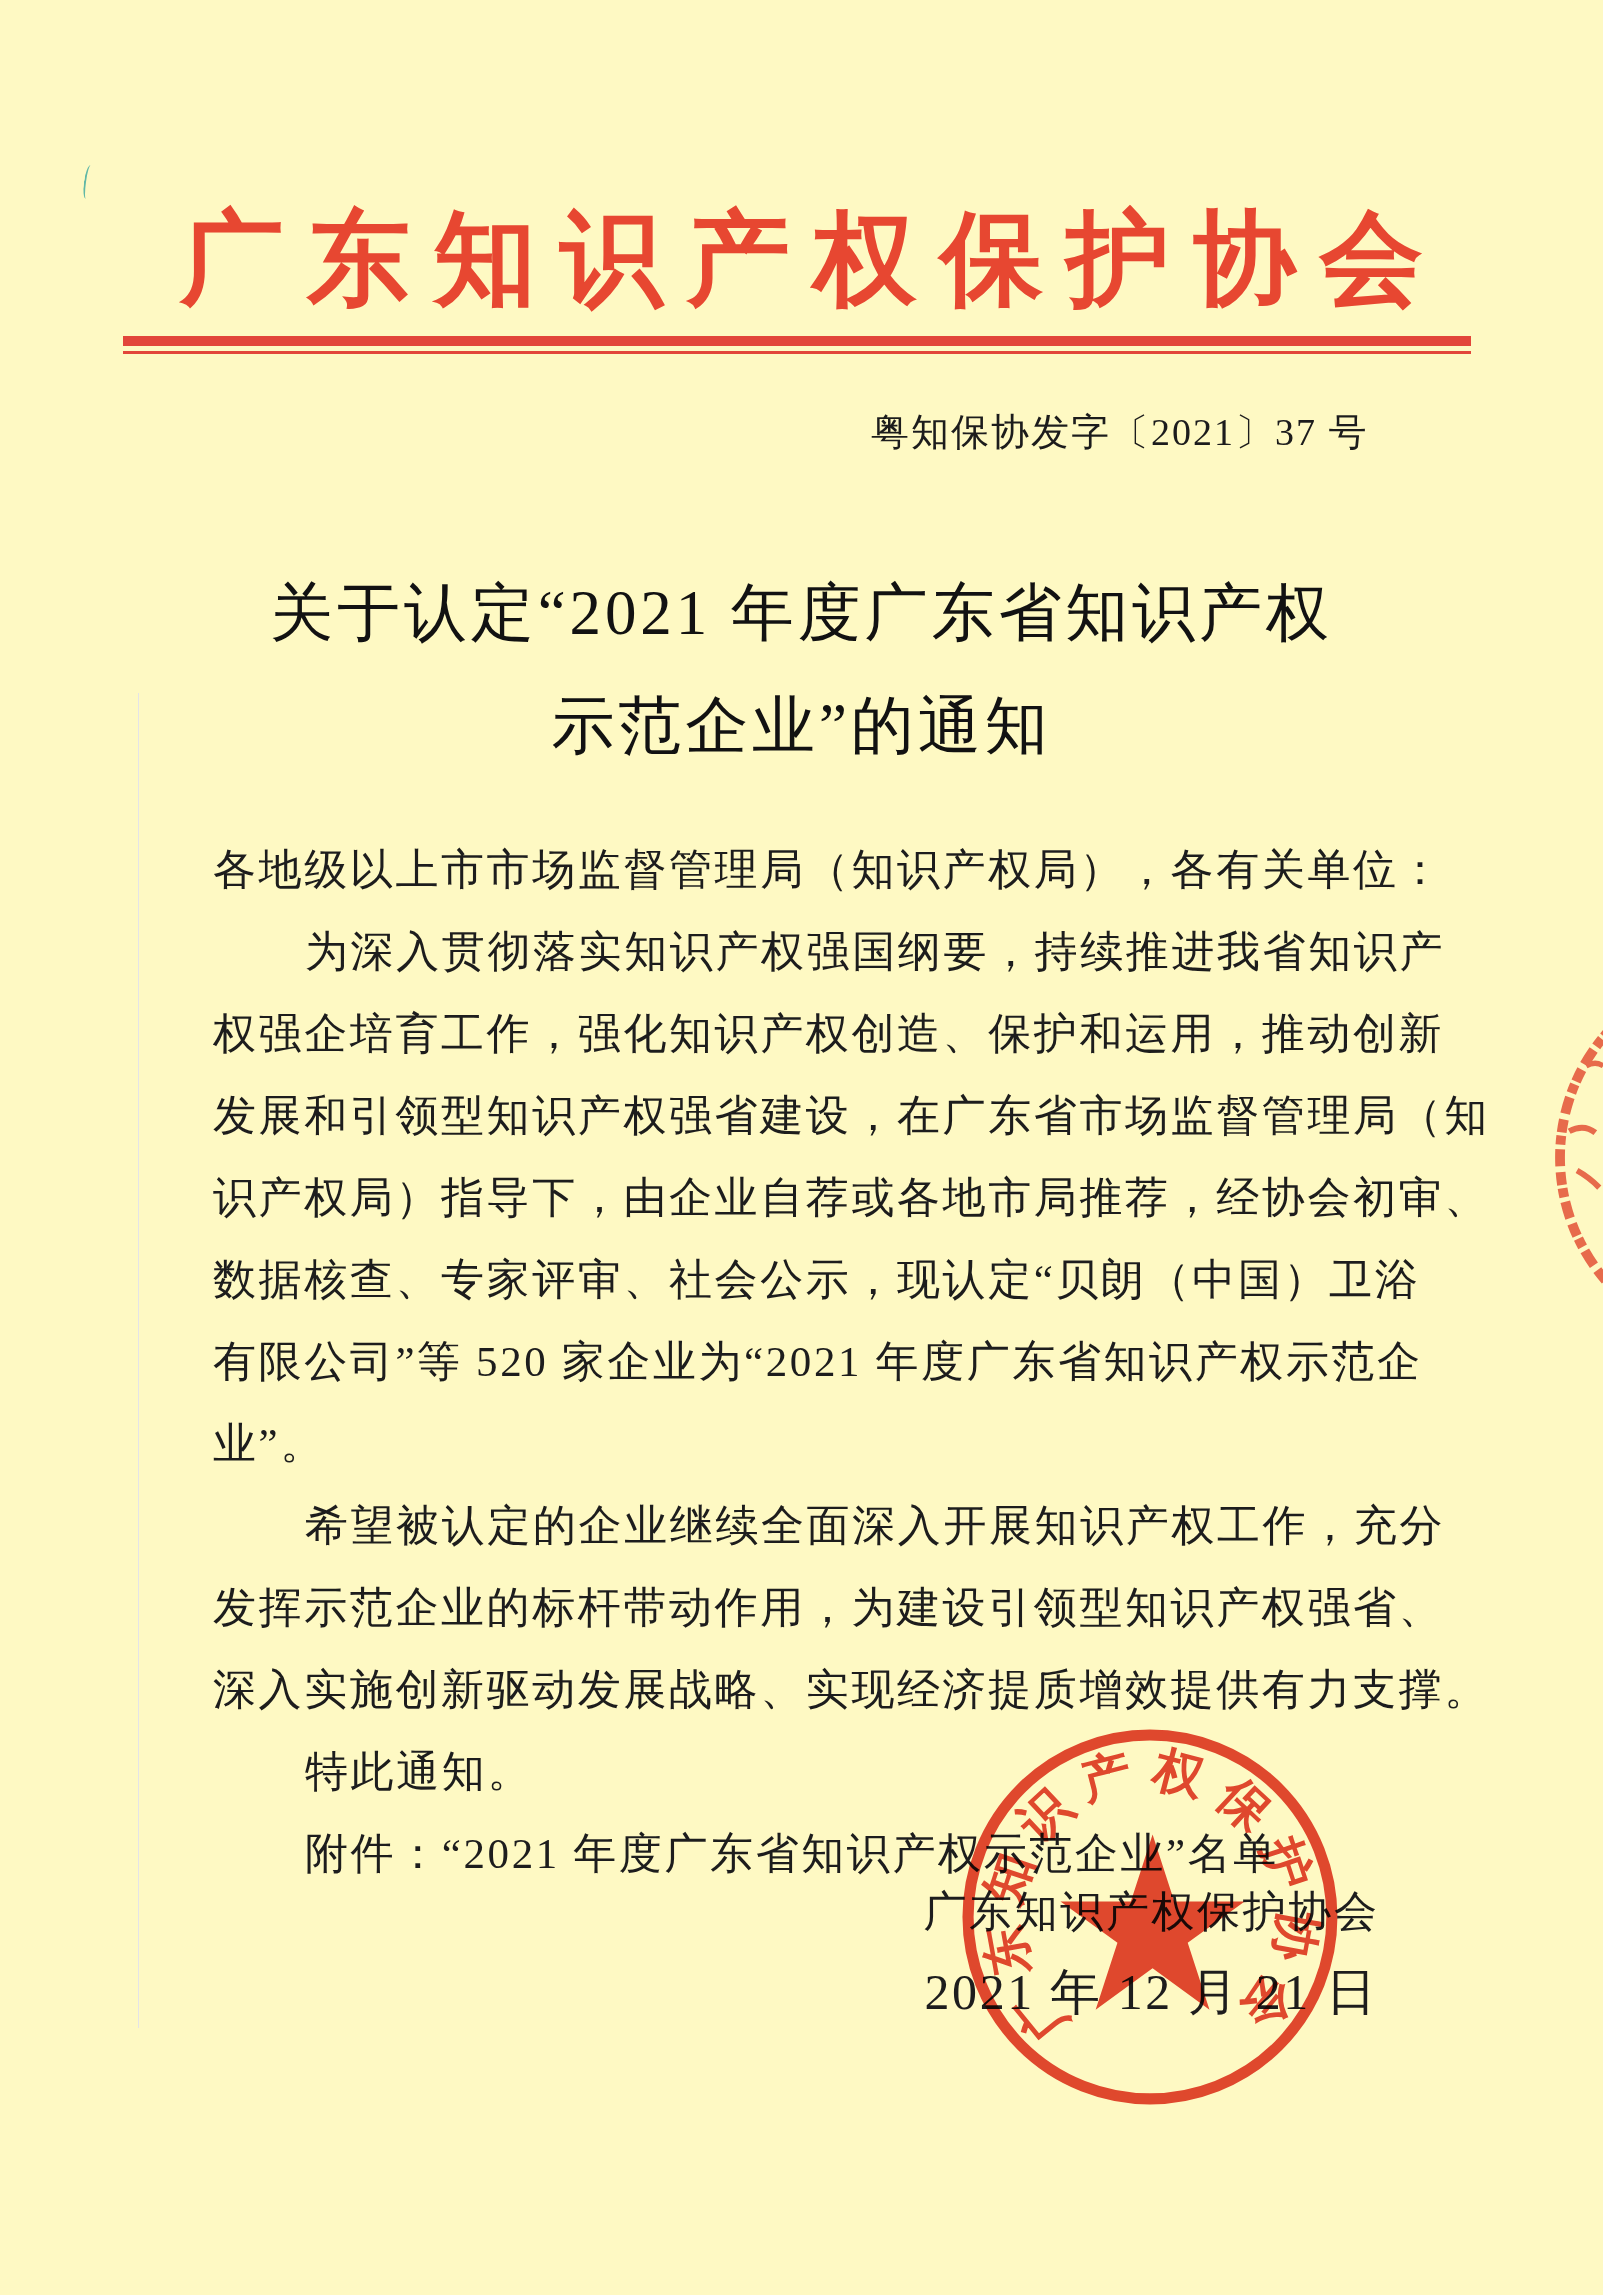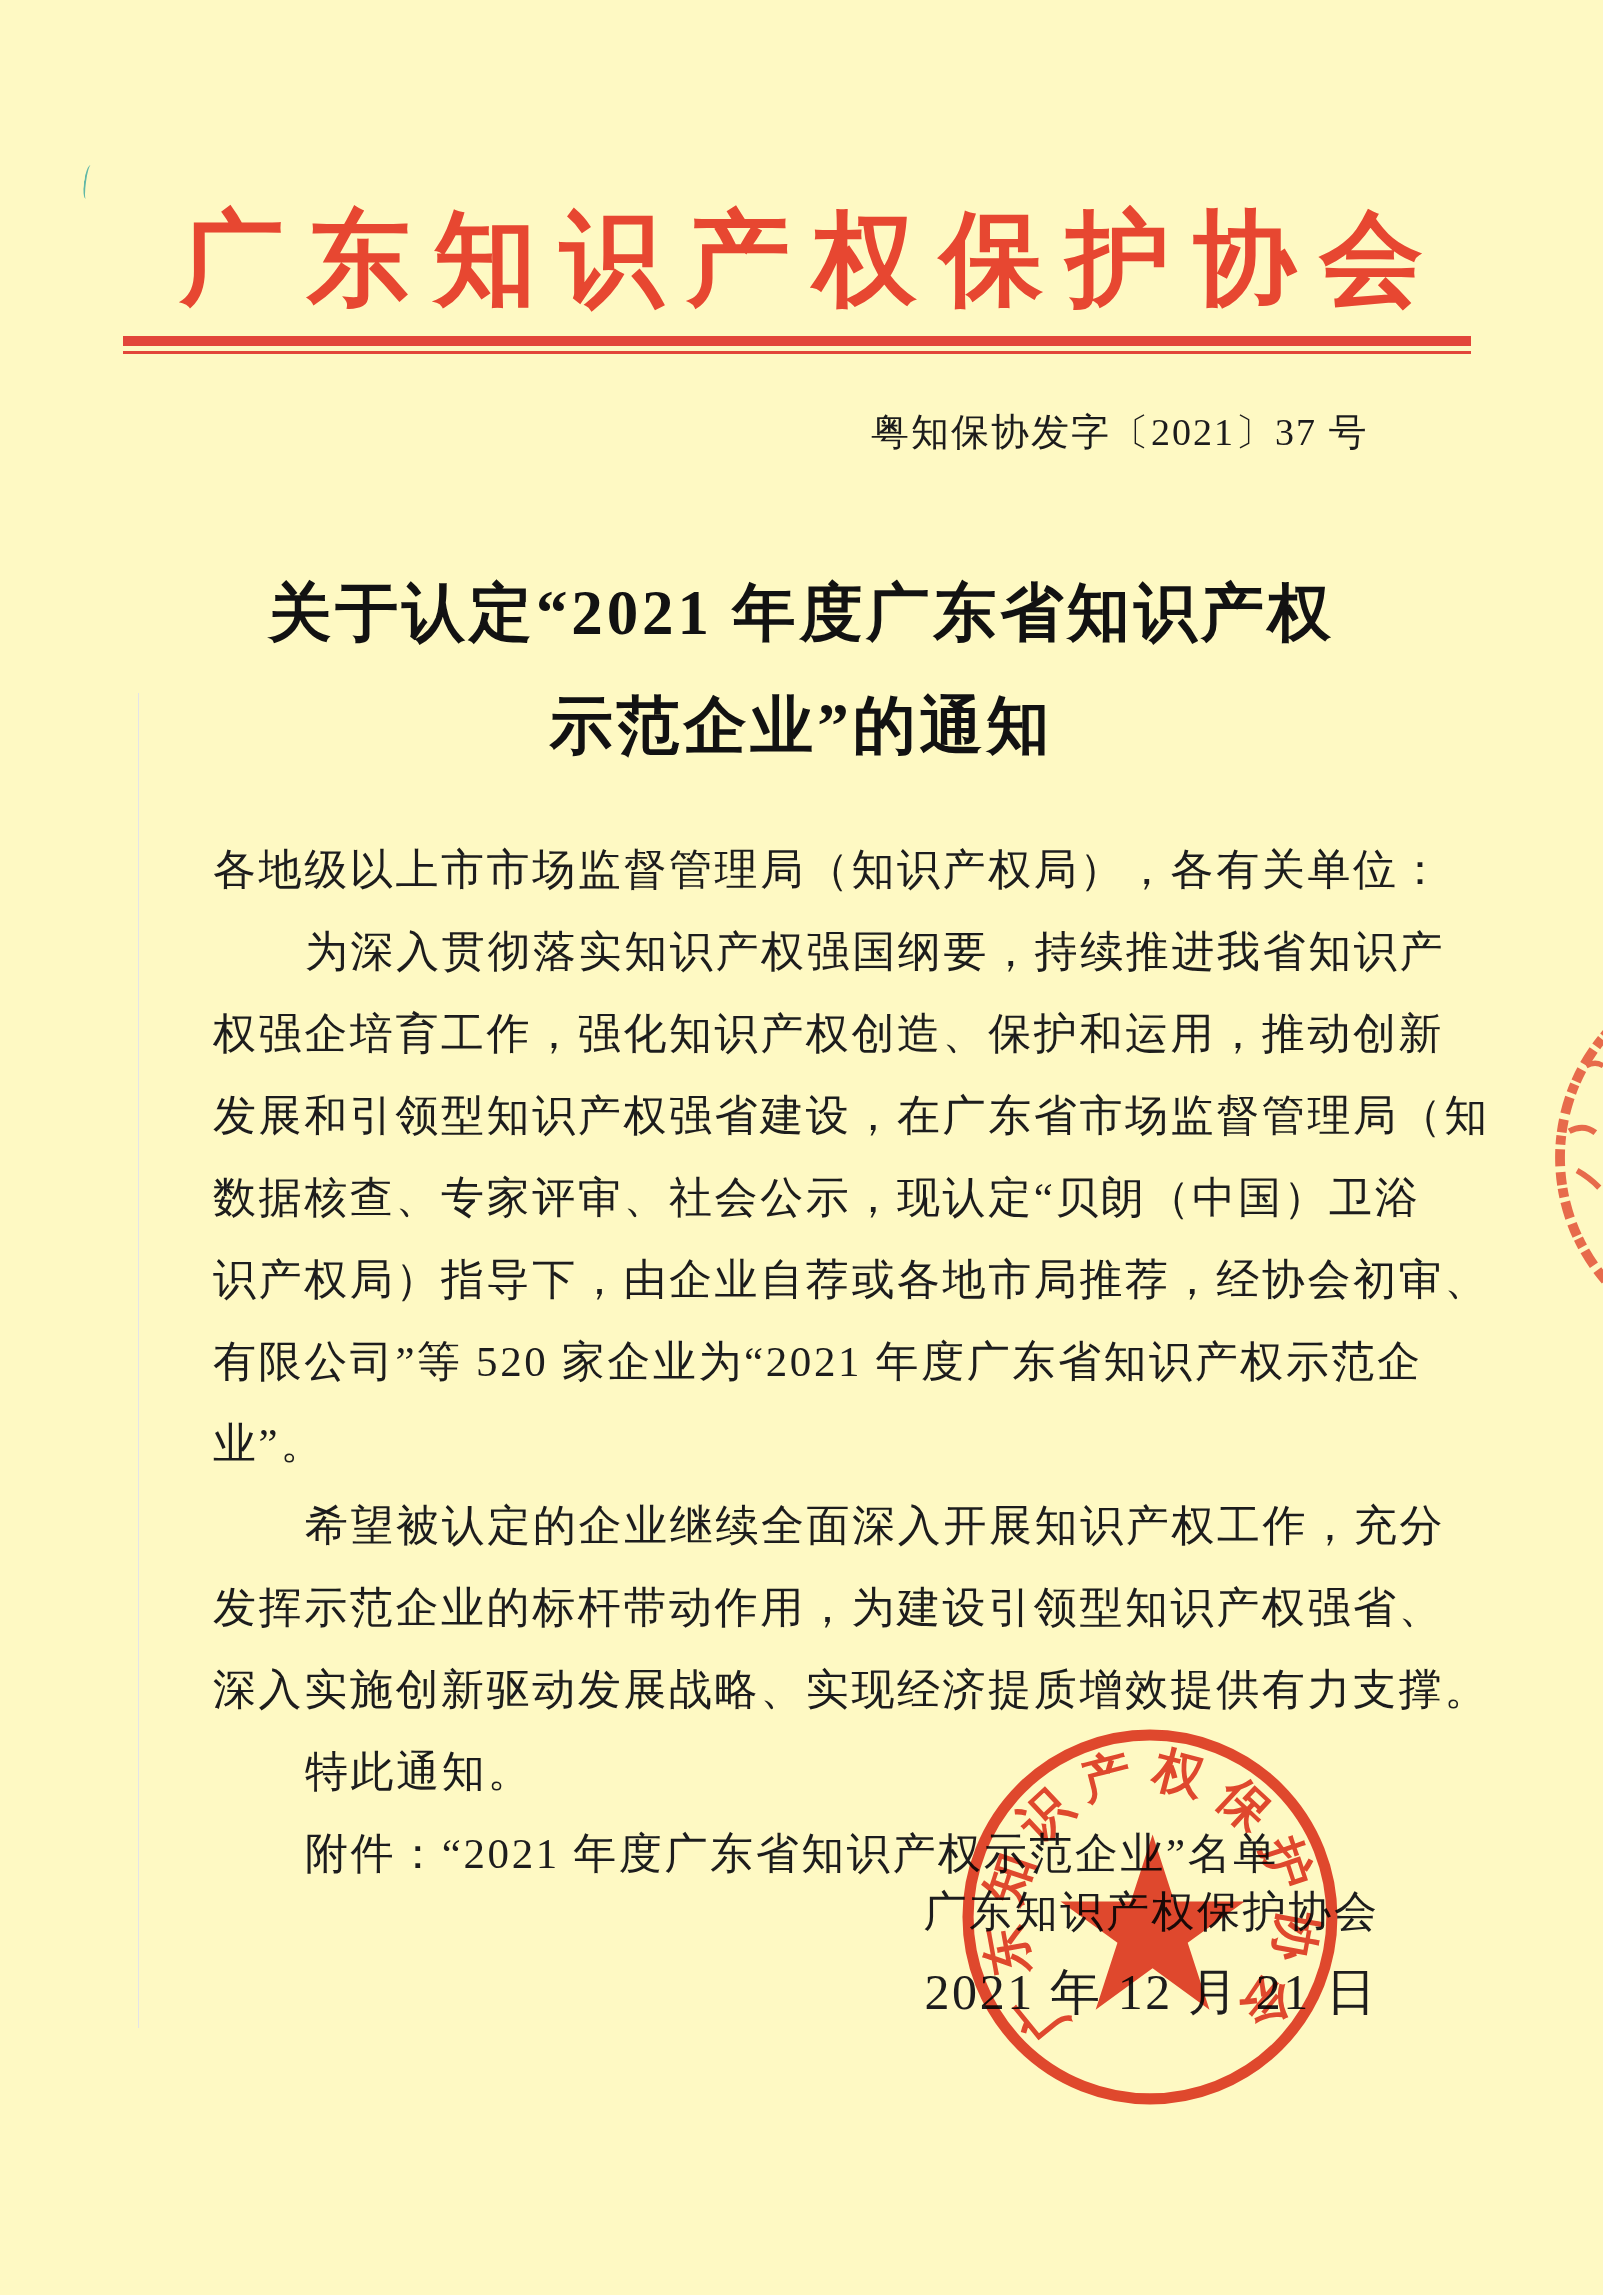--- a/index.html
+++ b/index.html
@@ -26,21 +26,21 @@
   .rule-header-thin{top:351px;height:3.3px;}
   
   .doc-number{
     position:absolute;top:407px;left:871px;
     font-size:38px;letter-spacing:2px;white-space:nowrap;
     color:#1c1c1c;
   }
   
   .doc-title{
     position:absolute;top:557px;left:0;width:1603px;
-    text-align:center;font-size:63px;font-weight:bold;
+    text-align:center;font-size:63px;font-weight:normal;
     line-height:113px;letter-spacing:3.9px;color:#121212;
     white-space:nowrap;
   }
   
   .body-block{
     position:absolute;top:829px;left:213px;width:1243px;
     font-size:43px;letter-spacing:2.6px;color:#1d1d1d;
   }
   .body-line{height:82px;line-height:82px;white-space:nowrap;}
   .indent{padding-left:92px;}
@@ -96,22 +96,22 @@
   <div class="doc-title">
     <div>关于认定“2021 年度广东省知识产权</div>
     <div>示范企业”的通知</div>
   </div>
 
   <div class="body-block">
     <div class="body-line">各地级以上市市场监督管理局（知识产权局），各有关单位：</div>
     <div class="body-line indent">为深入贯彻落实知识产权强国纲要，持续推进我省知识产</div>
     <div class="body-line">权强企培育工作，强化知识产权创造、保护和运用，推动创新</div>
     <div class="body-line">发展和引领型知识产权强省建设，在广东省市场监督管理局（知</div>
+    <div class="body-line">识产权局）指导下，由企业自荐或各地市局推荐，经协会初审、</div>
     <div class="body-line">数据核查、专家评审、社会公示，现认定“贝朗（中国）卫浴</div>
-    <div class="body-line">识产权局）指导下，由企业自荐或各地市局推荐，经协会初审、</div>
     <div class="body-line">有限公司”等 520 家企业为“2021 年度广东省知识产权示范企</div>
     <div class="body-line">业”。</div>
     <div class="body-line indent">希望被认定的企业继续全面深入开展知识产权工作，充分</div>
     <div class="body-line">发挥示范企业的标杆带动作用，为建设引领型知识产权强省、</div>
     <div class="body-line">深入实施创新驱动发展战略、实现经济提质增效提供有力支撑。</div>
     <div class="body-line indent">特此通知。</div>
     <div class="body-line indent">附件：“2021 年度广东省知识产权示范企业”名单</div>
   </div>
 
   <div class="sig-org">广东知识产权保护协会</div>

